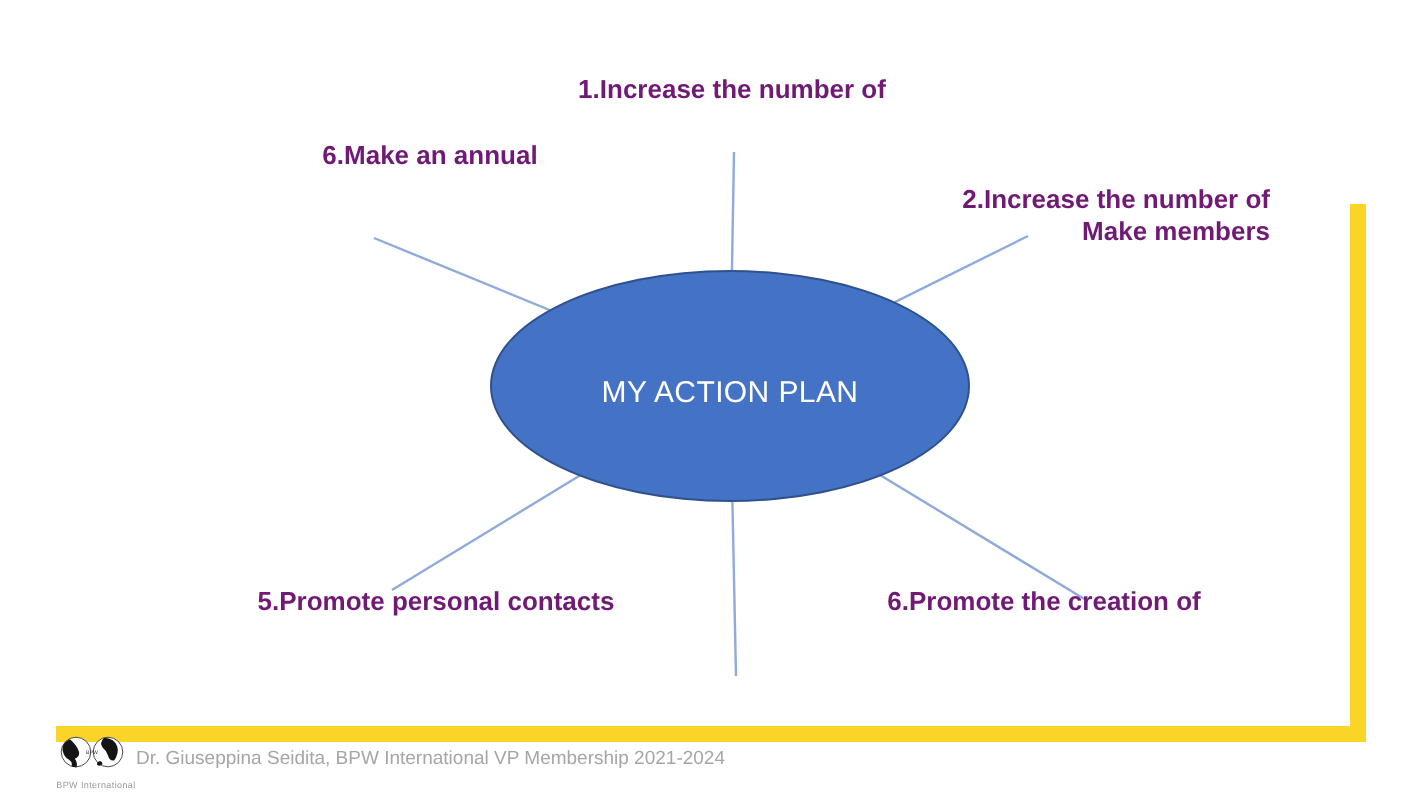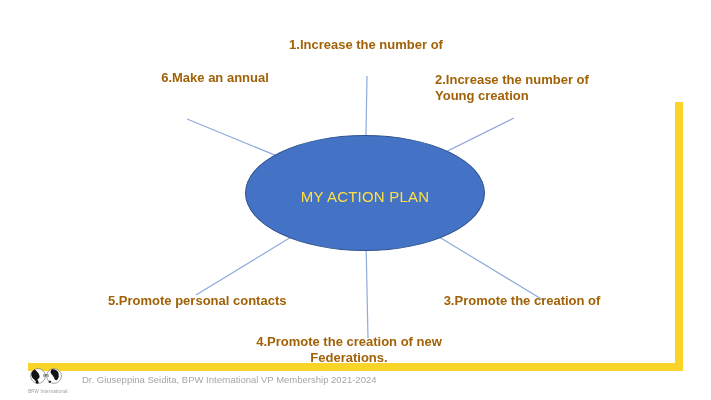--- a/index.html
+++ b/index.html
@@ -18,28 +18,28 @@
   .ellipse{
     position:absolute;left:245px;top:135px;width:240px;height:116px;
     background:var(--ellipse-fill,#4472C4);
     border:1.5px solid var(--ellipse-border,#2F528F);
     border-radius:50%;
     z-index:3;
     display:flex;align-items:center;justify-content:center;
     padding-bottom:26px;box-sizing:border-box;
   }
   .ellipse-label{
-    font-size:15px;font-weight:500;color:#fde047;letter-spacing:.2px;margin-top:33px;
+    font-size:15px;font-weight:500;color:#ffffff;letter-spacing:.2px;margin-top:33px;
   }
   .node{
     position:absolute;z-index:4;
-    font-size:13px;font-weight:bold;color:#a16207;line-height:16px;
+    font-size:13px;font-weight:bold;color:#701a75;line-height:16px;
   }
   .footer{
-    position:absolute;left:82px;top:374px;z-index:4;
+    position:absolute;left:68px;top:374px;z-index:4;
     font-size:9.5px;color:var(--footer,#A6A6A6);
   }
   .logo{position:absolute;left:22px;top:368px;width:52px;z-index:4;text-align:center;}
   .logo-caption{font-size:4.5px;color:#9a9a9a;margin-top:-1px;letter-spacing:.2px;}
 </style>
 </head>
 <body>
 
 <div class="slide" id="slide">
 
@@ -55,32 +55,28 @@
   <div class="accent-bar bar-vertical"></div>
   <div class="accent-bar bar-horizontal"></div>
 
   <div class="ellipse">
     <span class="ellipse-label">MY ACTION PLAN</span>
   </div>
 
   <div class="node" style="left: 266px; top: 37px; width: 200px; text-align: center;">
       <div>1.Increase the number of</div>
     </div>
-    <div class="node" style="left: 435px; top: 72px; width: 200px; text-align: left;">
+    <div class="node" style="left: 435px; top: 92px; width: 200px; text-align: right;">
       <div>2.Increase the number of</div>
-      <div>Young creation</div>
+      <div>Make members</div>
     </div>
     <div class="node" style="left: 422px; top: 293px; width: 200px; text-align: center;">
-      <div>3.Promote the creation of</div>
+      <div>6.Promote the creation of</div>
     </div>
-    <div class="node" style="left: 249px; top: 334px; width: 200px; text-align: center;">
-      <div>4.Promote the creation of new</div>
-      <div>Federations.</div>
-    </div>
-    <div class="node" style="left: 108px; top: 293px; width: 220px; text-align: left;">
+    <div class="node" style="left: 108px; top: 293px; width: 220px; text-align: center;">
       <div>5.Promote personal contacts</div>
     </div>
     <div class="node" style="left: 105px; top: 70px; width: 220px; text-align: center;">
       <div>6.Make an annual</div>
     </div>
     <div class="logo">
     <svg width="50" height="18" viewBox="0 0 50 18">
       <circle cx="15" cy="8" r="7.4" fill="#ffffff" stroke="#4a4a4a" stroke-width="0.5"></circle>
       <circle cx="31" cy="8" r="7.4" fill="#ffffff" stroke="#4a4a4a" stroke-width="0.5"></circle>
       <path d="M12,1.6 q-4.4,1.8 -3.6,6 q0.7,3 3,4.2 q2,1.4 1.4,3.4 l2.4,0.6 q0.8,-2.6 -0.8,-4.4 q2.8,-1.2 2,-3.8 q-0.8,-2.8 -4.4,-6 z" fill="#141414"></path>

